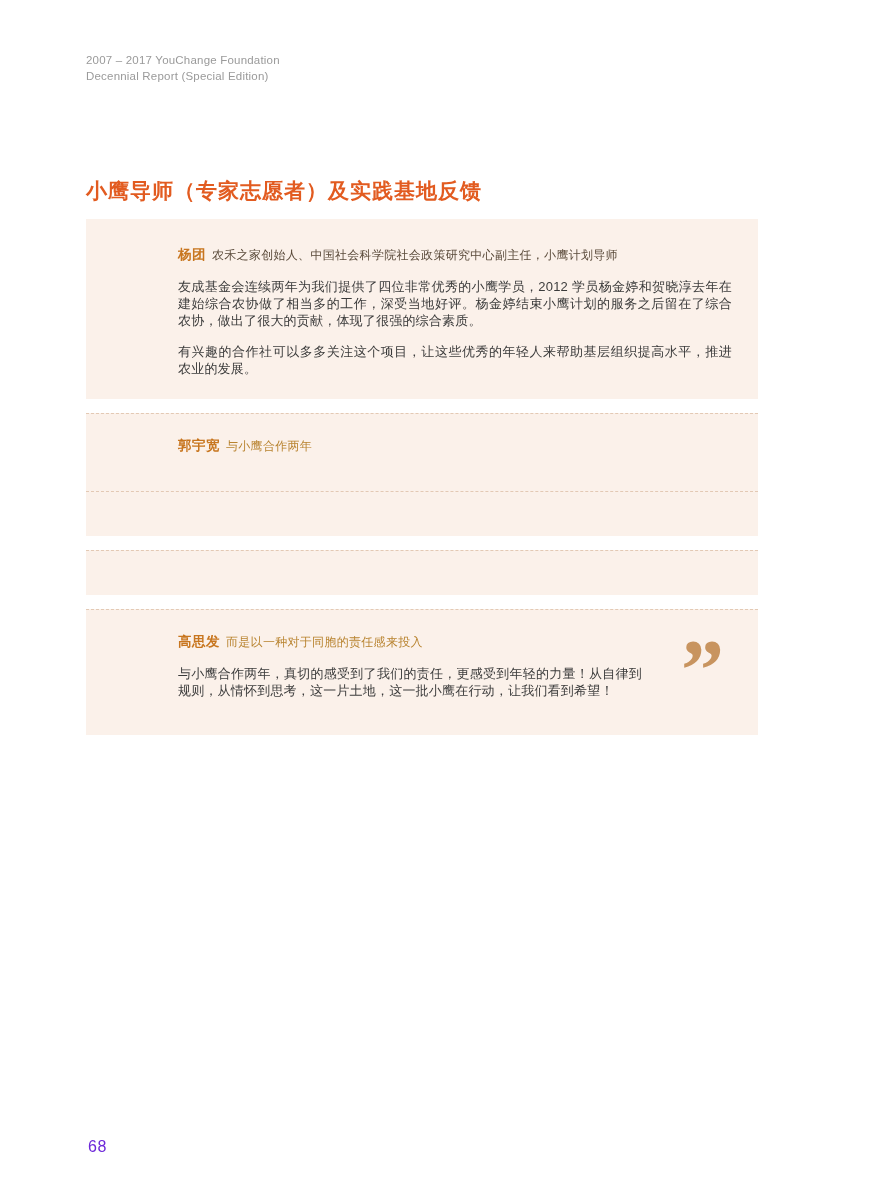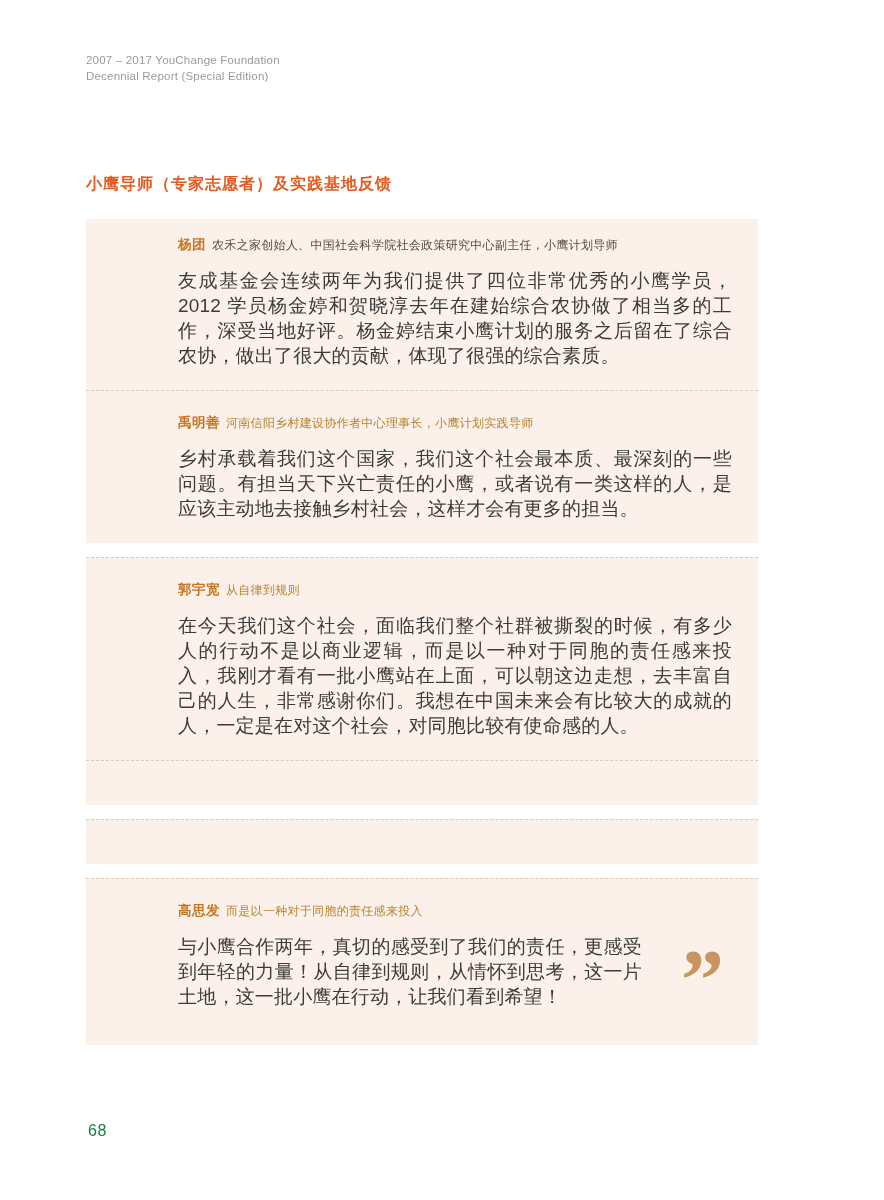--- a/index.html
+++ b/index.html
@@ -33,21 +33,21 @@
     color: #9a9a9a;
     letter-spacing: 0.2px;
   }
   .header div { white-space: nowrap; }
 
   
   .page-title {
     position: absolute;
     left: 86px;
     top: 163px;
-    font-size: 16px;
+    font-size: 21px;
     font-weight: bold;
     color: #e25b20;
     letter-spacing: 1px;
   }
 
   
   .content {
     position: absolute;
     left: 86px;
     top: 219px;
@@ -56,21 +56,21 @@
 
   .quote-block {
     position: relative;
     background: #fbf1ea;
     padding: 22px 26px 22px 92px;
     box-sizing: border-box;
     border-top: 1px dashed #e3c9b4;
   }
   .quote-block:first-child {
     border-top: none;
-    padding-top: 16px;
+    padding-top: 26px;
   }
 
   .gap {
     height: 14px;
     background: #ffffff;
   }
 
   .speaker-line {
     margin: 0 0 14px 0;
     line-height: 18px;
@@ -86,22 +86,22 @@
     font-size: 12px;
     color: #b8832f;
     margin-left: 6px;
     letter-spacing: 0.3px;
   }
   .speaker-title.dark {
     color: #5a4a3a;
   }
 
   .quote-para {
-    font-size: 19px;
-    line-height: 25px;
+    font-size: 13px;
+    line-height: 17px;
     color: #3b3b3b;
     margin: 0 0 14px 0;
     text-align: justify;
     letter-spacing: 0.2px;
   }
   .quote-para:last-child { margin-bottom: 0; }
 
   
   .open-quote {
     position: absolute;
@@ -123,23 +123,23 @@
     color: #c8945f;
     font-family: "Liberation Serif", serif;
     font-weight: bold;
     user-select: none;
   }
 
   
   .page-number {
     position: absolute;
     left: 88px;
-    bottom: 60px;
+    bottom: 44px;
     font-size: 16px;
-    color: #15803d;
+    color: #6d28d9;
     letter-spacing: 0.5px;
   }
 </style>
 </head>
 <body>
 
 <div class="page">
 
   <div class="header">
     <div>2007 – 2017 YouChange Foundation</div>
@@ -150,36 +150,30 @@
 
   <div class="open-quote">“</div>
 
   <div class="content">
 
     <div class="quote-block">
       <p class="speaker-line">
         <span class="speaker-name">杨团</span><span class="speaker-title dark">农禾之家创始人、中国社会科学院社会政策研究中心副主任，小鹰计划导师</span>
       </p>
       <p class="quote-para">友成基金会连续两年为我们提供了四位非常优秀的小鹰学员，2012 学员杨金婷和贺晓淳去年在建始综合农协做了相当多的工作，深受当地好评。杨金婷结束小鹰计划的服务之后留在了综合农协，做出了很大的贡献，体现了很强的综合素质。</p>
+      <p class="quote-para">有兴趣的合作社可以多多关注这个项目，让这些优秀的年轻人来帮助基层组织提高水平，推进农业的发展。</p>
     </div>
 
-    <div class="quote-block">
-      <p class="speaker-line">
-        <span class="speaker-name">禹明善</span><span class="speaker-title">河南信阳乡村建设协作者中心理事长，小鹰计划实践导师</span>
-      </p>
-      <p class="quote-para">乡村承载着我们这个国家，我们这个社会最本质、最深刻的一些问题。有担当天下兴亡责任的小鹰，或者说有一类这样的人，是应该主动地去接触乡村社会，这样才会有更多的担当。</p>
-    </div>
 
     <div class="gap"></div>
 
     <div class="quote-block">
       <p class="speaker-line">
-        <span class="speaker-name">郭宇宽</span><span class="speaker-title">从自律到规则</span>
+        <span class="speaker-name">郭宇宽</span><span class="speaker-title">与小鹰合作两年</span>
       </p>
-      <p class="quote-para">在今天我们这个社会，面临我们整个社群被撕裂的时候，有多少人的行动不是以商业逻辑，而是以一种对于同胞的责任感来投入，我刚才看有一批小鹰站在上面，可以朝这边走想，去丰富自己的人生，非常感谢你们。我想在中国未来会有比较大的成就的人，一定是在对这个社会，对同胞比较有使命感的人。</p>
     </div>
 
     <div class="quote-block">
     </div>
 
     <div class="gap"></div>
 
     <div class="quote-block">
     </div>
 

